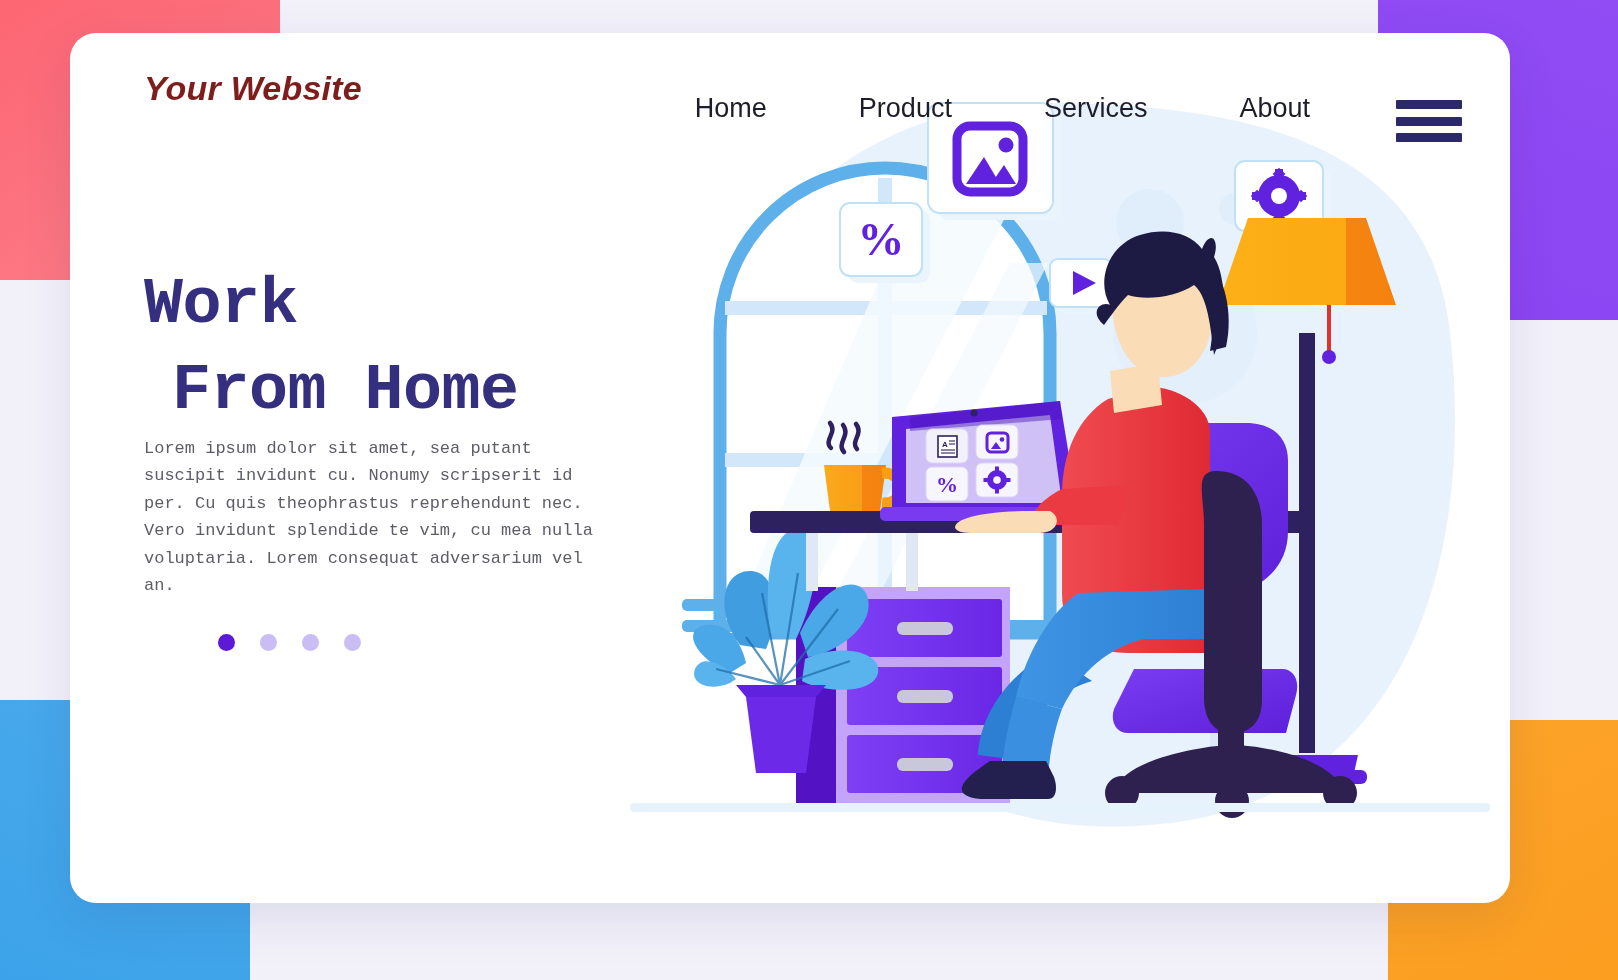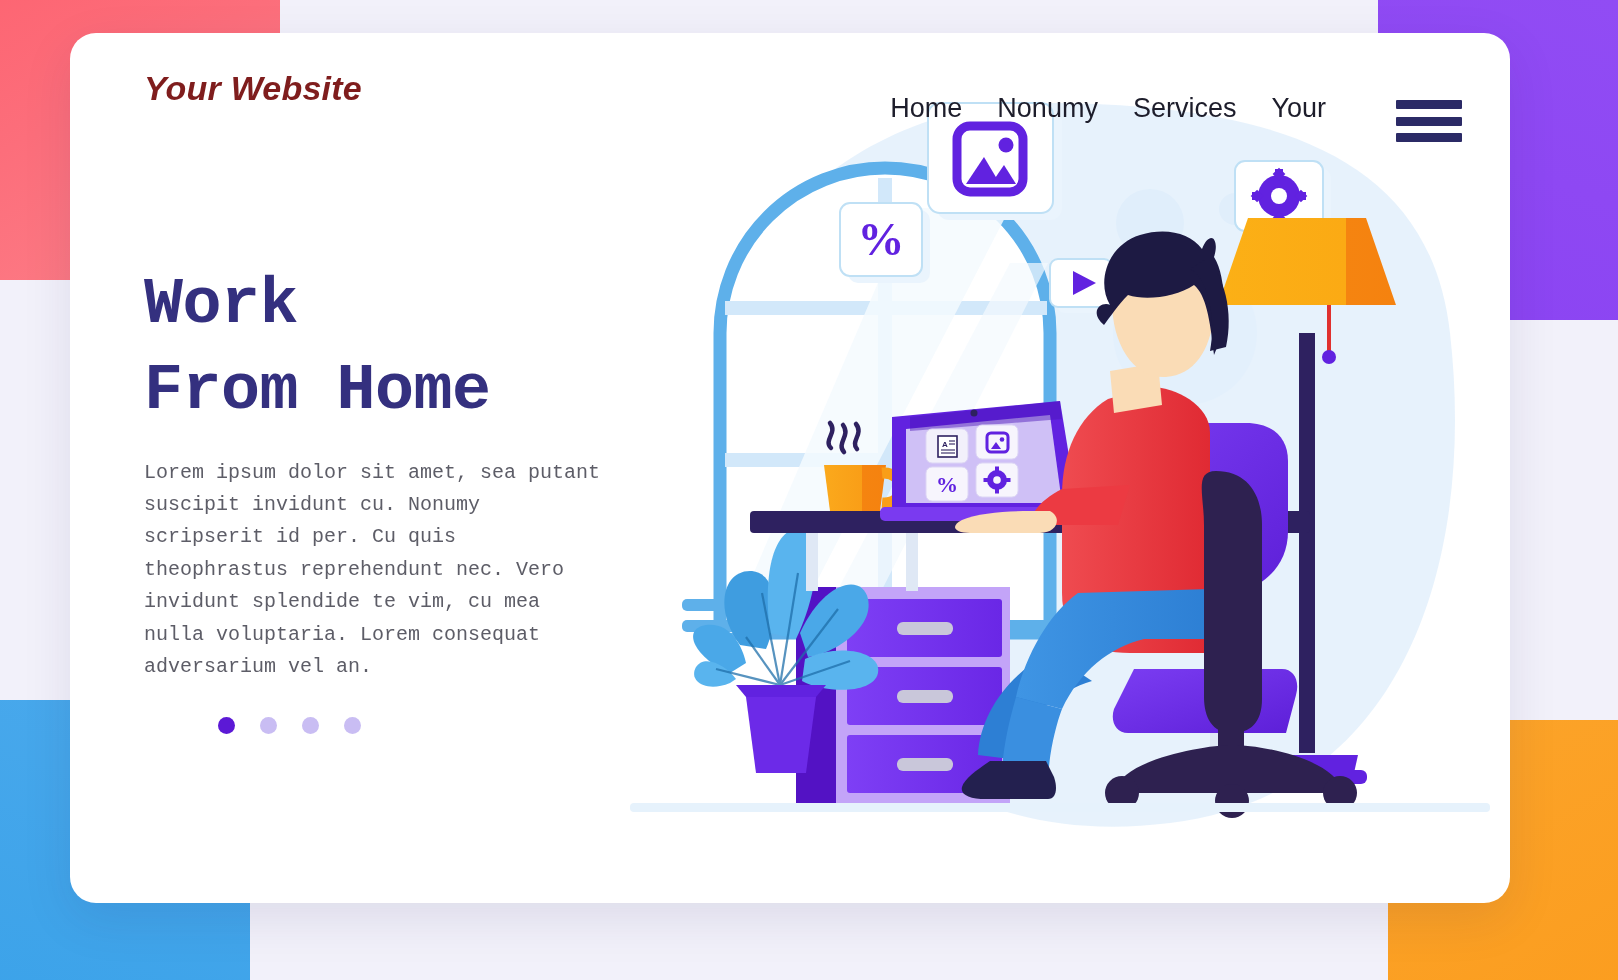--- a/index.html
+++ b/index.html
@@ -46,42 +46,42 @@
   
   .header {
     position: absolute; left: 0; top: 0; width: 100%; height: 130px;
     display: flex; align-items: center; z-index: 40;
   }
   .logo {
     position: absolute; left: 74px; top: 36px;
     font-size: 34px; font-style: italic; font-weight: 600;
     color: #7f1d1d; letter-spacing: .2px; white-space: nowrap;
   }
-  .nav { position: absolute; right: 184px; top: 60px; display: flex; gap: 35px; }
+  .nav { position: absolute; right: 200px; top: 60px; display: flex; gap: 92px; }
   .nav-item {
     font-size: 27px; color: #1d1d2b; cursor: pointer;
     font-weight: 400; white-space: nowrap;
   }
   .burger {
     position: absolute; right: 48px; top: 67px;
     width: 66px; height: 42px; cursor: pointer;
     display: flex; flex-direction: column; justify-content: space-between;
   }
   .burger span { display:block; width: 100%; height: 9px; background: #2b2a66; border-radius: 1px; }
 
   
   .hero-copy { position: absolute; left: 74px; top: 230px; width: 520px; z-index: 30; font-family: Liberation Mono, monospace; }
   .h1 {
     font-size: 65px; font-weight: 700; color: #34307f;
     line-height: 1.32; letter-spacing: -0.5px;
   }
-  .h1 .l2 { display: block; }
+  .h1 .l2 { display: block; margin-left: 28px; }
   .lead {
-    margin-top: 22px; width: 458px;
-    font-size: 20px; line-height: 1.62; color: #5d5d67;
+    width: 458px;
+    font-size: 17px; line-height: 1.62; color: #5d5d67;
   }
   .cta-wrap { margin-top: 60px; padding-left: 70px; }
   .cta {
     display: inline-block; border: none; cursor: pointer;
     background: #fa4a5a; color: #ffffff;
     font-size: 31px; font-family: inherit;
     padding: 19px 46px 21px; border-radius: 40px;
     box-shadow: 0 0 0 9px rgba(250,74,90,.14), 0 10px 26px rgba(250,74,90,.25);
   }
   .dots { margin-top: 34px; padding-left: 74px; display: flex; gap: 25px; }
@@ -345,23 +345,23 @@
 
         <rect x="20" y="770" width="860" height="9" rx="4" fill="#e6f2fc"></rect>
       </svg>
     </div>
 
     <div class="header">
       <div class="logo">Your Website</div>
 
       <nav class="nav">
         <span class="nav-item">Home</span>
-        <span class="nav-item">Nonumy</span>
+        <span class="nav-item">Product</span>
         <span class="nav-item">Services</span>
-        <span class="nav-item">Your</span>
+        <span class="nav-item">About</span>
       </nav>
 
       <div class="burger">
         <span></span>
         <span></span>
         <span></span>
       </div>
     </div>
 
     <div class="hero-copy">

